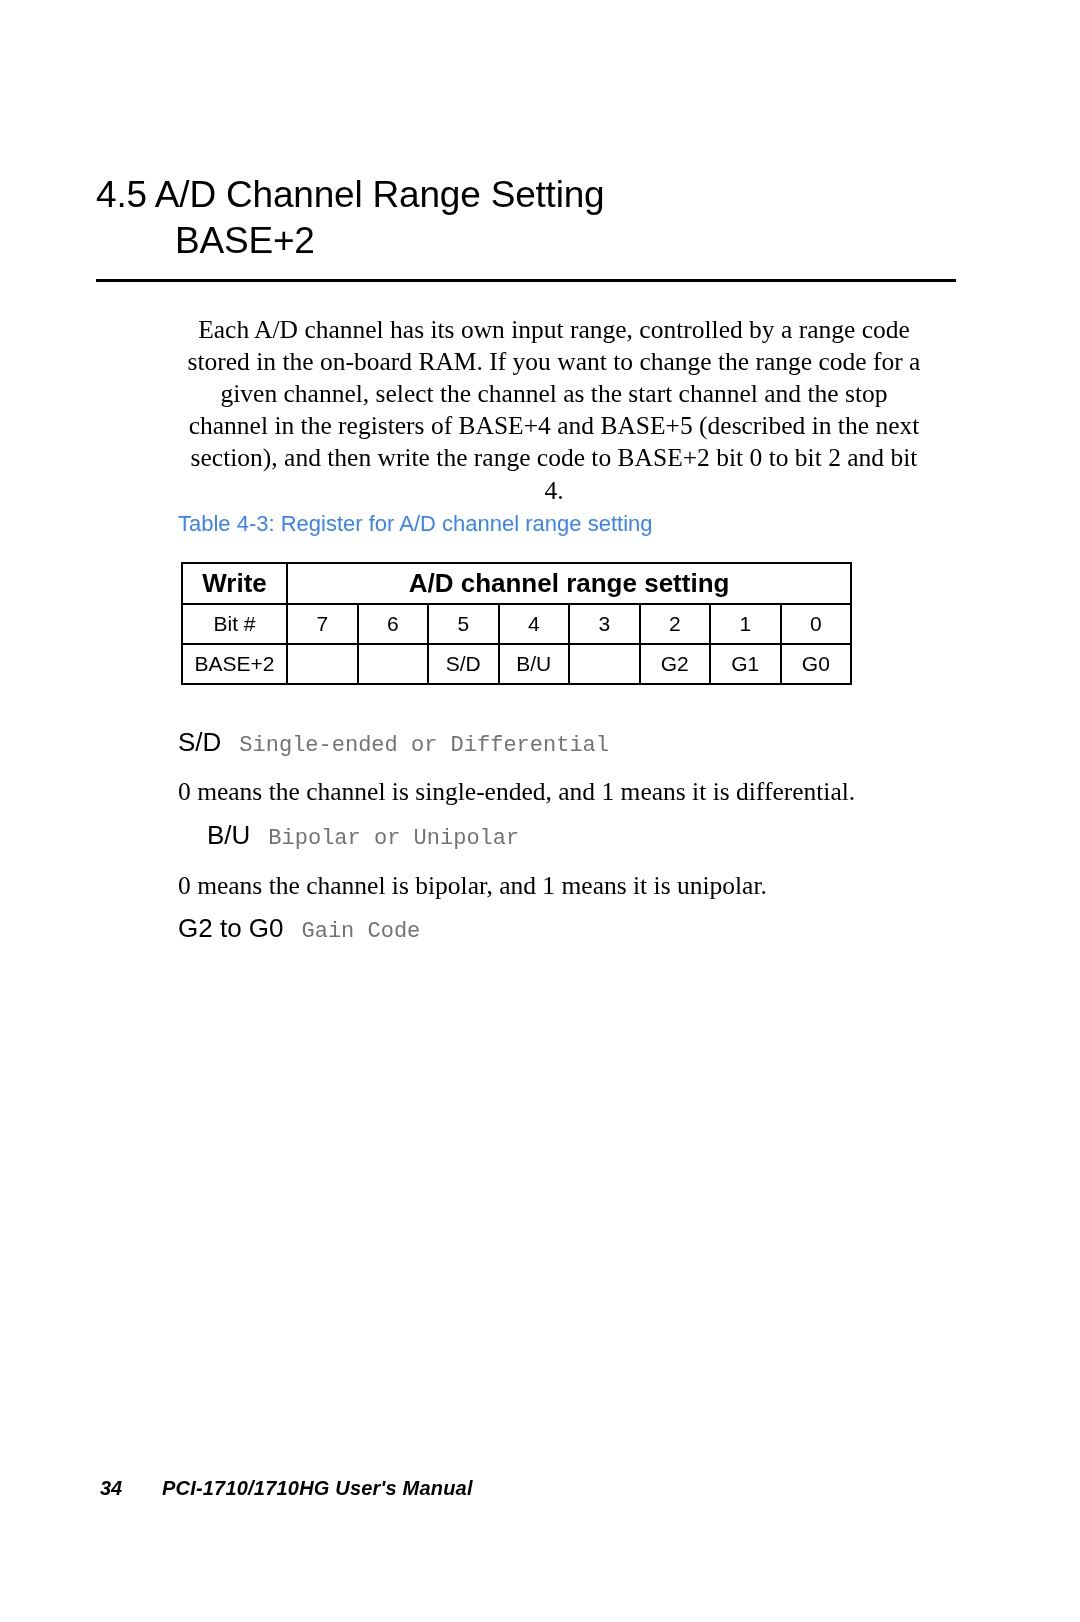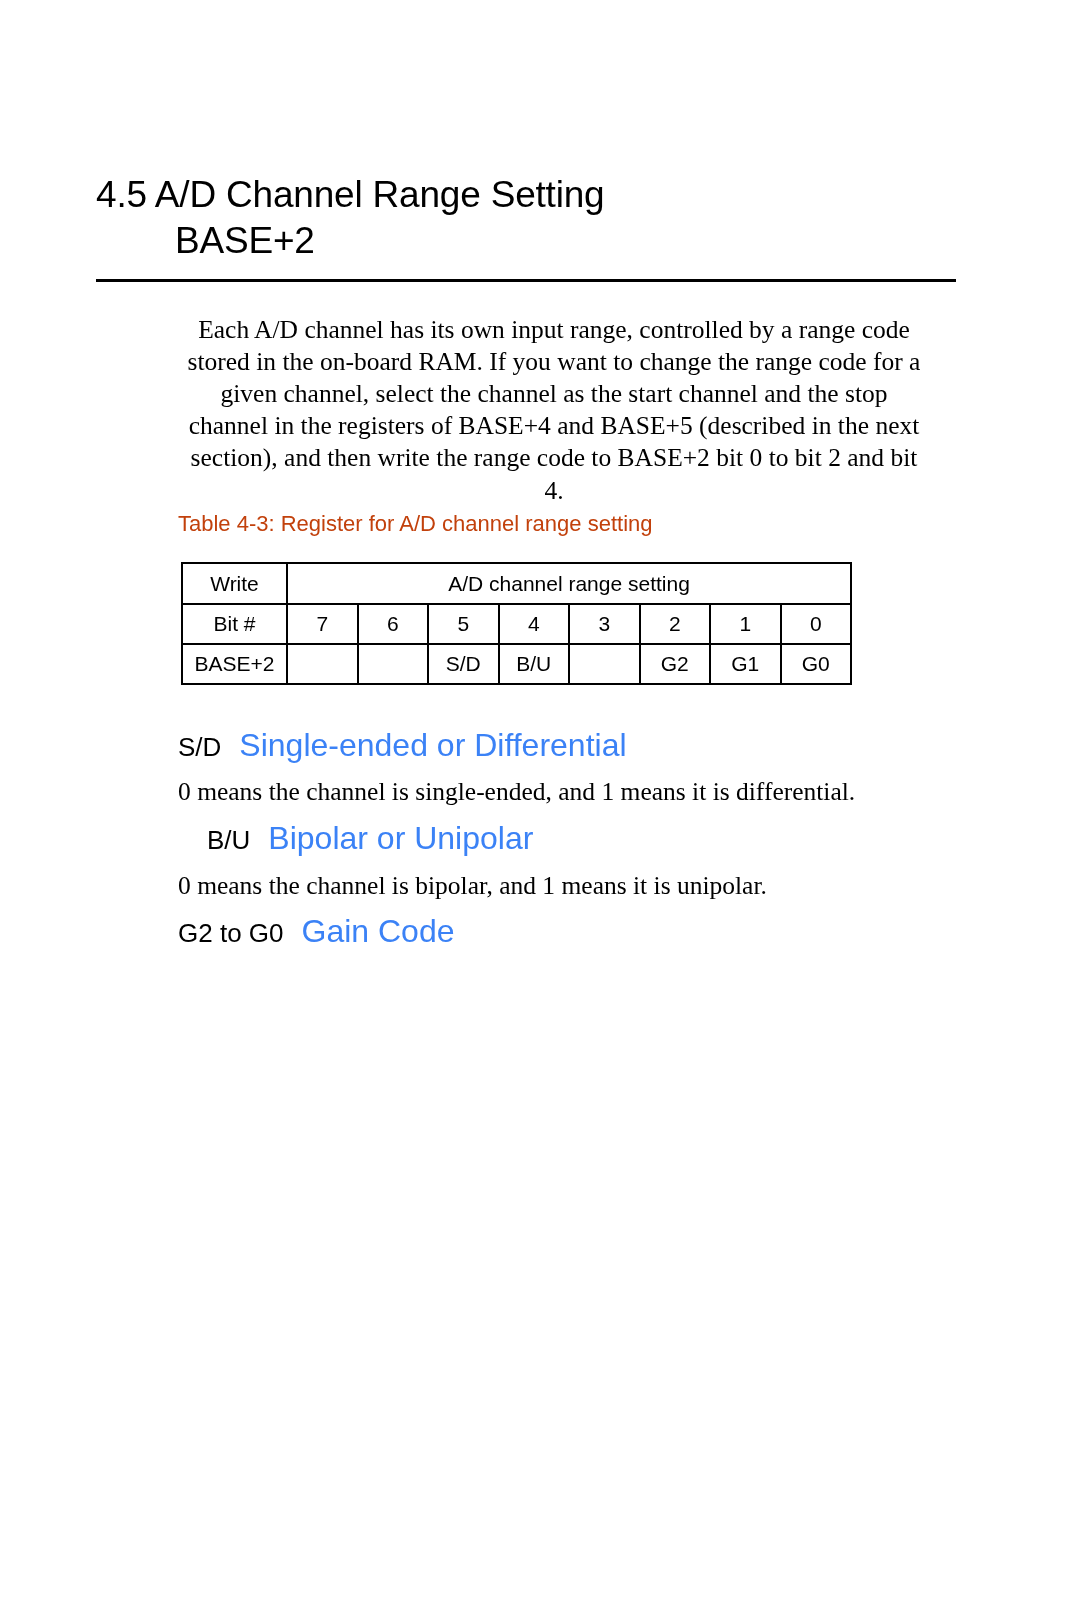--- a/index.html
+++ b/index.html
@@ -65,21 +65,21 @@
   }
 
   
   .table-caption {
     position: absolute;
     left: 178px;
     top: 510px;
     font-family: "Liberation Sans", "DejaVu Sans", sans-serif;
     font-size: 22px;
     line-height: 28px;
-    color: #c2410c;
+    color: #3b82f6;
     white-space: nowrap;
   }
 
   
   .reg-table-wrap {
     position: absolute;
     left: 181px;
     top: 562px;
     width: 669px;
   }
@@ -94,43 +94,43 @@
     border: 2.4px solid #000;
     text-align: center;
     vertical-align: middle;
     font-size: 21px;
     color: #000;
     font-weight: 400;
     padding: 0;
     height: 38px;
   }
   table.reg th {
-    font-weight: 400;
-    font-size: 21px;
+    font-weight: 700;
+    font-size: 26px;
     height: 39px;
   }
   .col-label { width: 105px; }
   .col-bit { width: 70.5px; }
   .empty-cell { font-size: 0; }
 
   
   .def {
     position: absolute;
     left: 178px;
     white-space: nowrap;
   }
   .def .abbr {
     font-family: "Liberation Sans", "DejaVu Sans", sans-serif;
     font-size: 26px;
     color: #000;
   }
   .def .expl {
-    font-family: Liberation Sans, sans-serif;
-    font-size: 32px;
-    color: #3b82f6;
+    font-family: Liberation Mono, monospace;
+    font-size: 22px;
+    color: #737373;
     padding-left: 18px;
   }
   .para {
     position: absolute;
     left: 178px;
     font-family: "Liberation Serif", "DejaVu Serif", serif;
     font-size: 25.5px;
     line-height: 32px;
     color: #000;
     white-space: nowrap;
@@ -227,14 +227,17 @@
 
   <div class="def" id="def-bu">
     <span class="abbr">B/U</span><span class="expl">Bipolar or Unipolar</span>
   </div>
   <div class="para" id="para-bu">0 means the channel is bipolar, and 1 means it is unipolar.</div>
 
   <div class="def" id="def-gain">
     <span class="abbr">G2 to G0</span><span class="expl">Gain Code</span>
   </div>
 
+  <div class="footer">
+    <span class="page-no">34</span><span class="doc-title">PCI-1710/1710HG  User's Manual</span>
+  </div>
 
 </div>
 
 </body></html>

